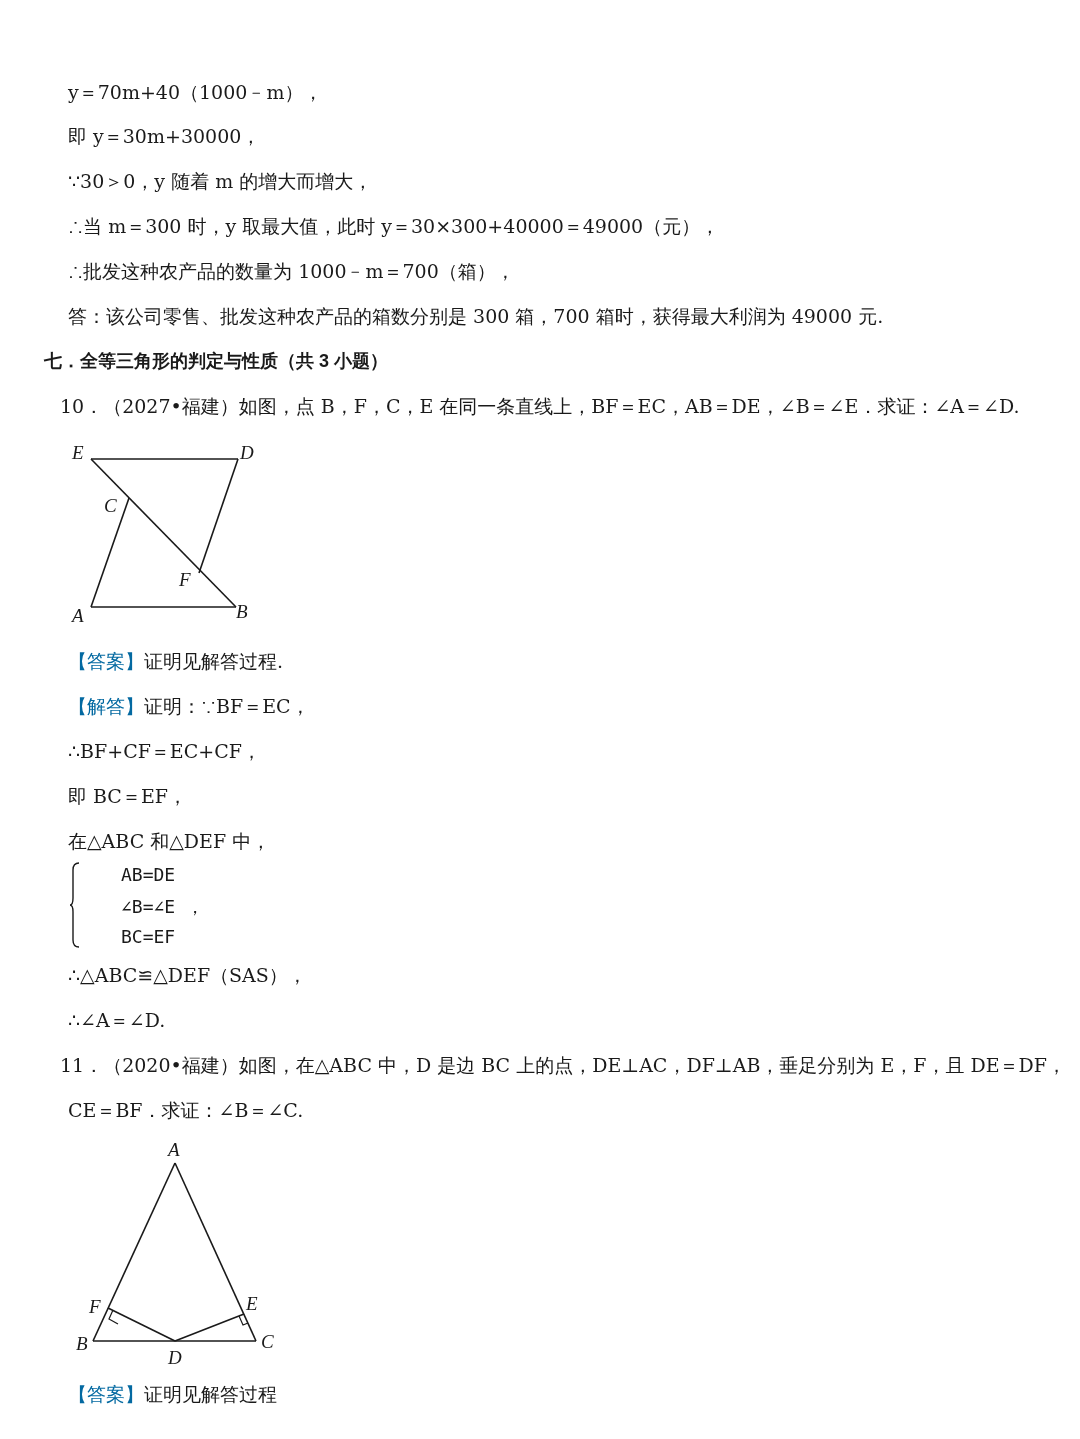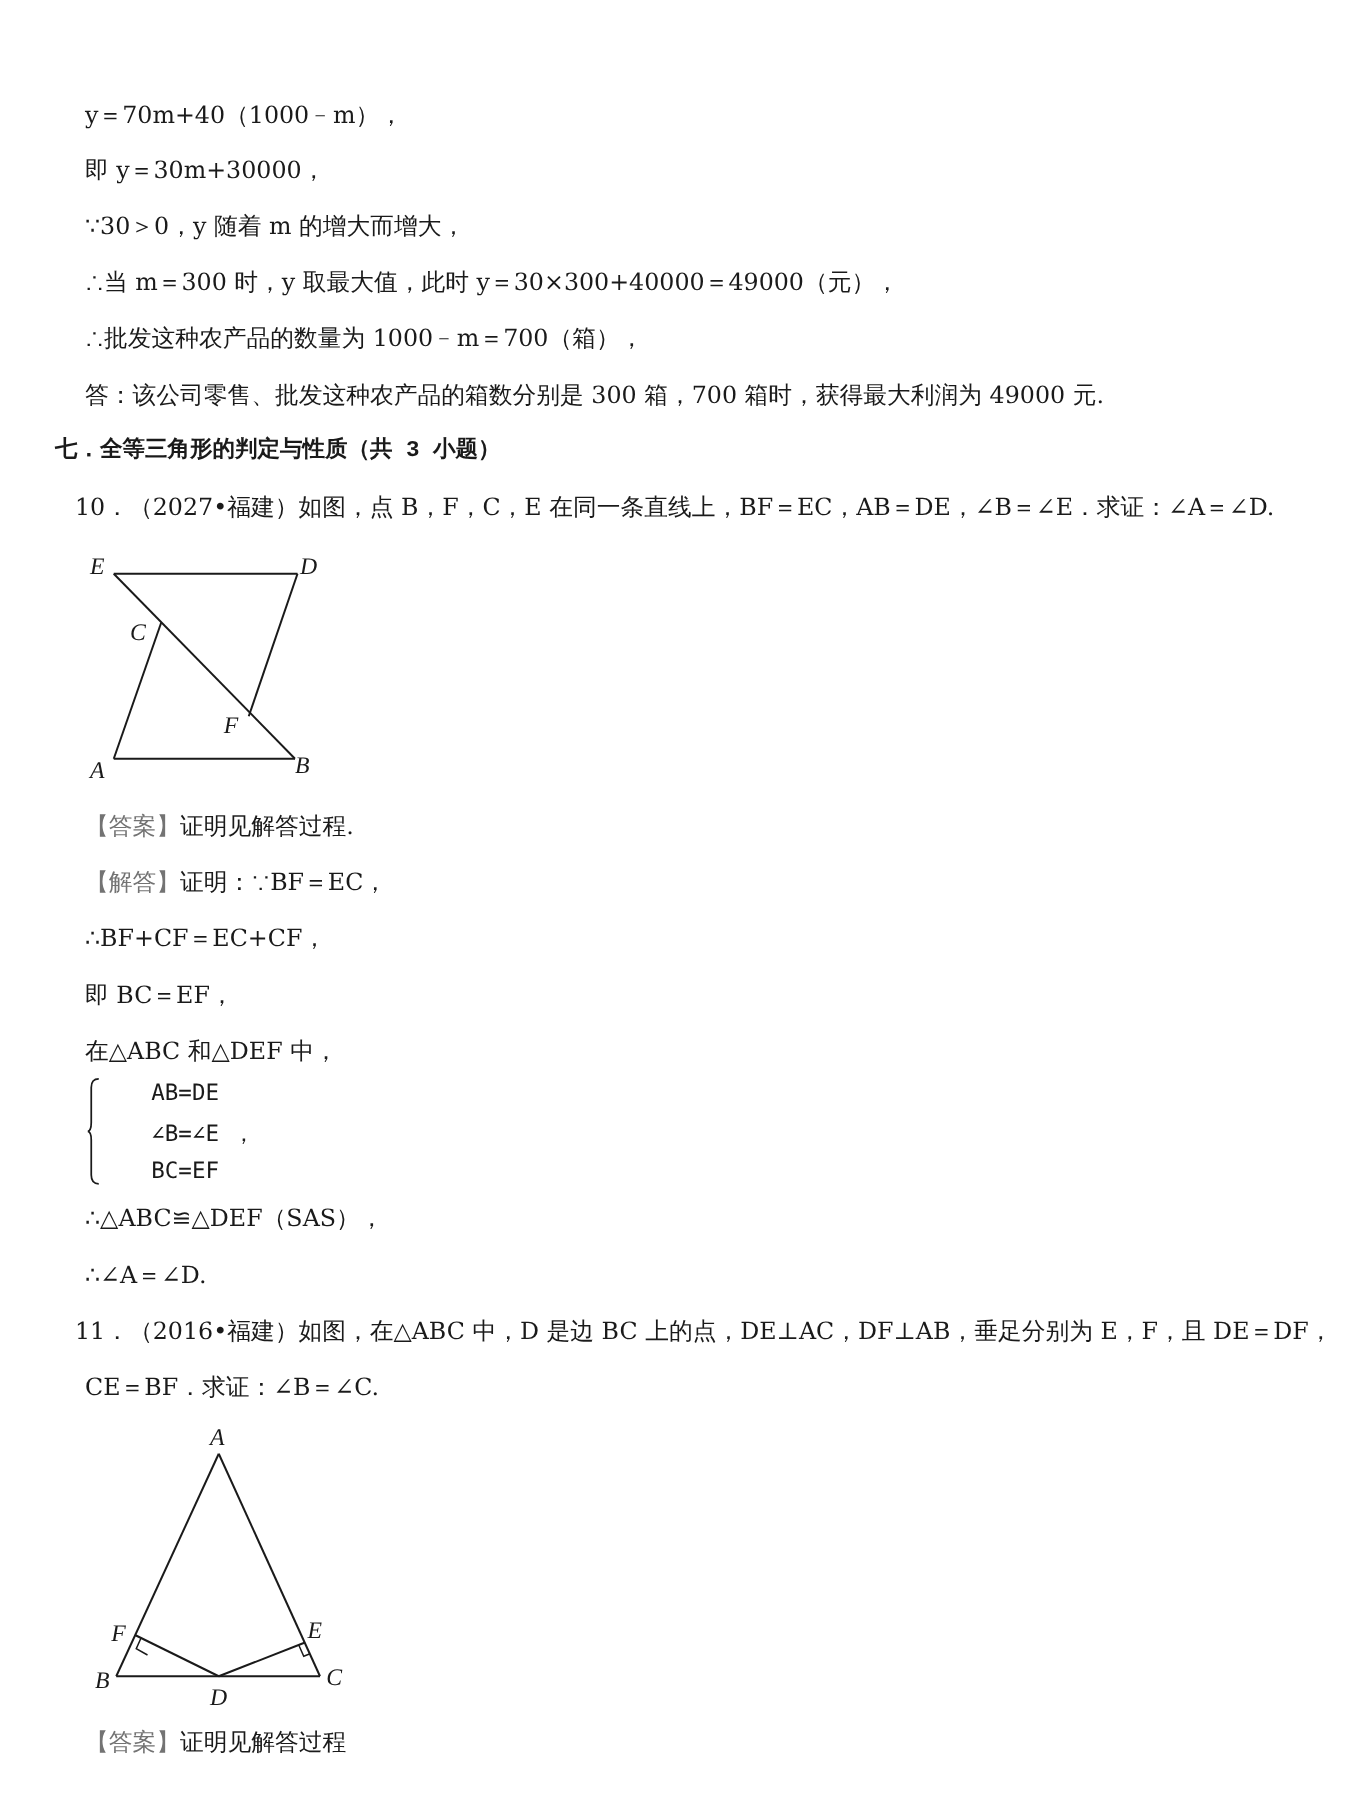--- a/index.html
+++ b/index.html
@@ -1,21 +1,21 @@
 <!DOCTYPE html>
 <html><head>
 <meta charset="utf-8">
 <style>
   html, body { margin: 0; padding: 0; background: #ffffff; }
   body { width: 1080px; height: 1439px; position: relative; overflow: hidden;
          font-family: "DejaVu Serif", "Liberation Serif", serif; color: #1a1a1a; }
   .line { position: absolute; left: 68px; font-size: 19px; line-height: 26px; white-space: nowrap; }
-  .heading { left: 44px; font-weight: bold; font-family: Liberation Mono, monospace; font-size: 18px; }
+  .heading { left: 44px; font-weight: bold; font-family: Liberation Sans, sans-serif; font-size: 18px; }
   .q { left: 60px; }
-  .tag { color: #737373; }
+  .tag { color: #0369a1; }
   .brace-block { position: absolute; left: 70px; top: 860px; height: 92px; width: 140px; }
   .brace { position: absolute; left: 0; top: 2px; width: 10px; height: 86px; }
   .brace-line { position: absolute; left: 16px; font-family: "DejaVu Sans Mono", "Liberation Mono", monospace; font-size: 18px; margin-left: 35px; }
   svg text { font-family: "Liberation Serif", serif; font-style: italic; font-size: 19px; fill: #1a1a1a; }
   .fig { position: absolute; }
 </style>
 </head>
 <body>
 
 <div>
@@ -62,21 +62,21 @@
     <path d="M9 1 Q3 1 3 8 L3 36 Q3 43 0 43 Q3 43 3 50 L3 78 Q3 85 9 85" stroke="#1a1a1a" stroke-width="1.4" fill="none"></path>
   </svg>
   <div class="brace-line" style="top:4px">AB=DE</div>
   <div class="brace-line" style="top:35px">∠B=∠E  ，</div>
   <div class="brace-line" style="top:66px">BC=EF</div>
 </div>
 
 <div class="line" style="top:962px">∴△ABC≌△DEF（SAS），</div>
 <div class="line" style="top:1007px">∴∠A＝∠D.</div>
 
-<div class="line q" style="top:1052px">11．（2016•福建）如图，在△ABC 中，D 是边 BC 上的点，DE⊥AC，DF⊥AB，垂足分别为 E，F，且 DE＝DF，</div>
+<div class="line q" style="top:1052px">11．（2020•福建）如图，在△ABC 中，D 是边 BC 上的点，DE⊥AC，DF⊥AB，垂足分别为 E，F，且 DE＝DF，</div>
 <div class="line" style="top:1097px">CE＝BF．求证：∠B＝∠C.</div>
 
 <svg class="fig" style="left:60px; top:1135px" width="240" height="235">
   <g stroke="#1a1a1a" stroke-width="1.6" fill="none">
     <line x1="115" y1="28" x2="33" y2="206"></line>
     <line x1="115" y1="28" x2="196" y2="206"></line>
     <line x1="33" y1="206" x2="196" y2="206"></line>
     <line x1="48" y1="173" x2="115" y2="206"></line>
     <line x1="184" y1="179" x2="115" y2="206"></line>
     <polyline points="53,175 49,184 58,189" stroke-width="1.2"></polyline>

